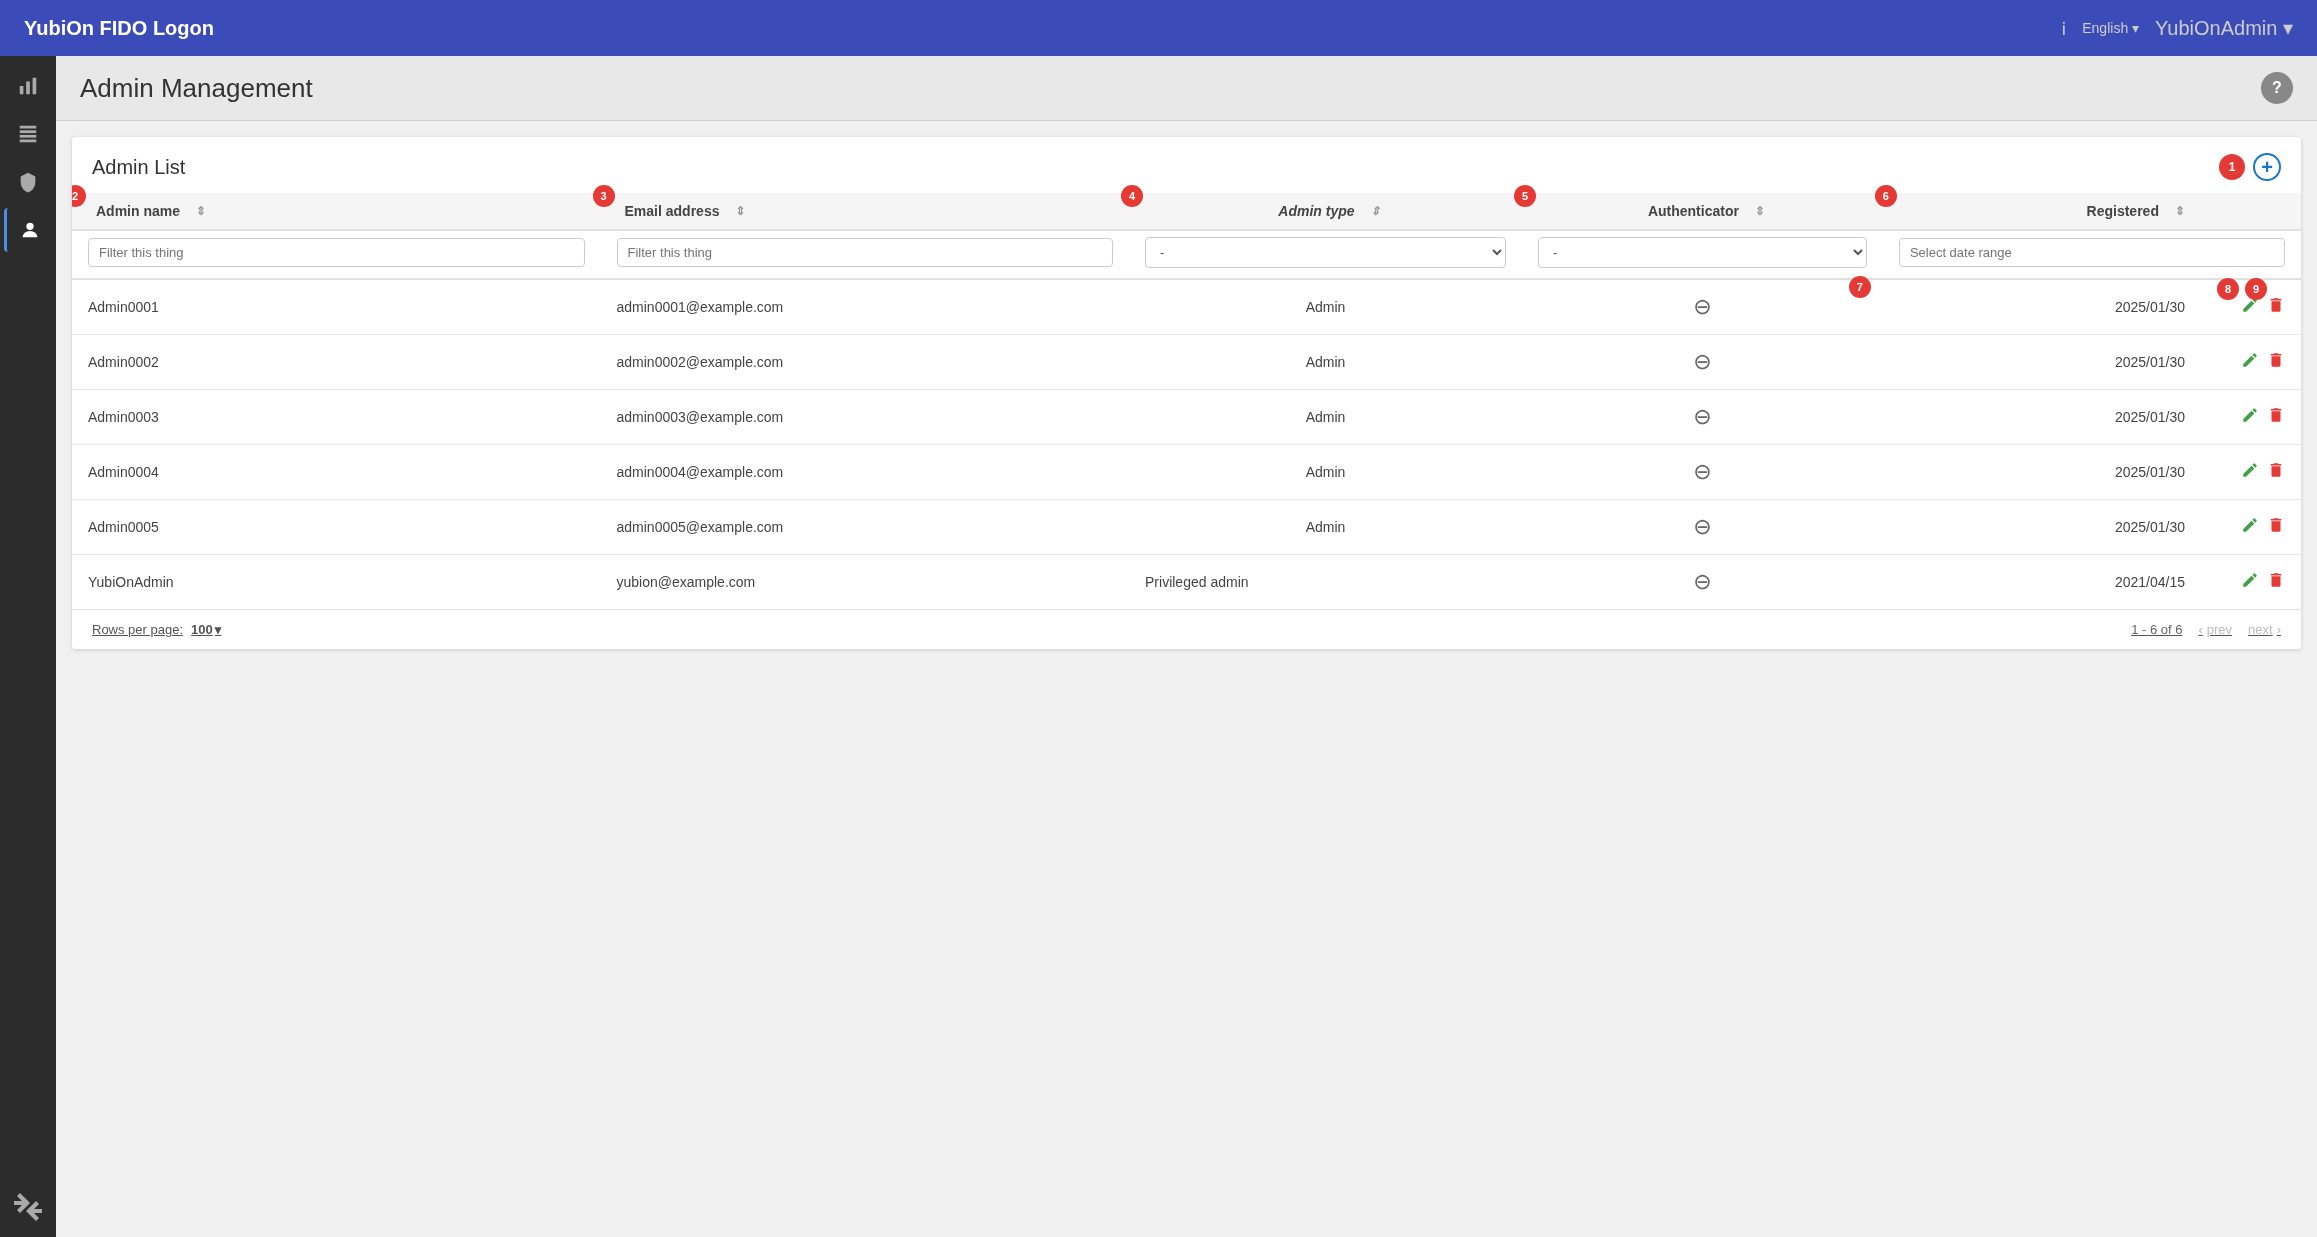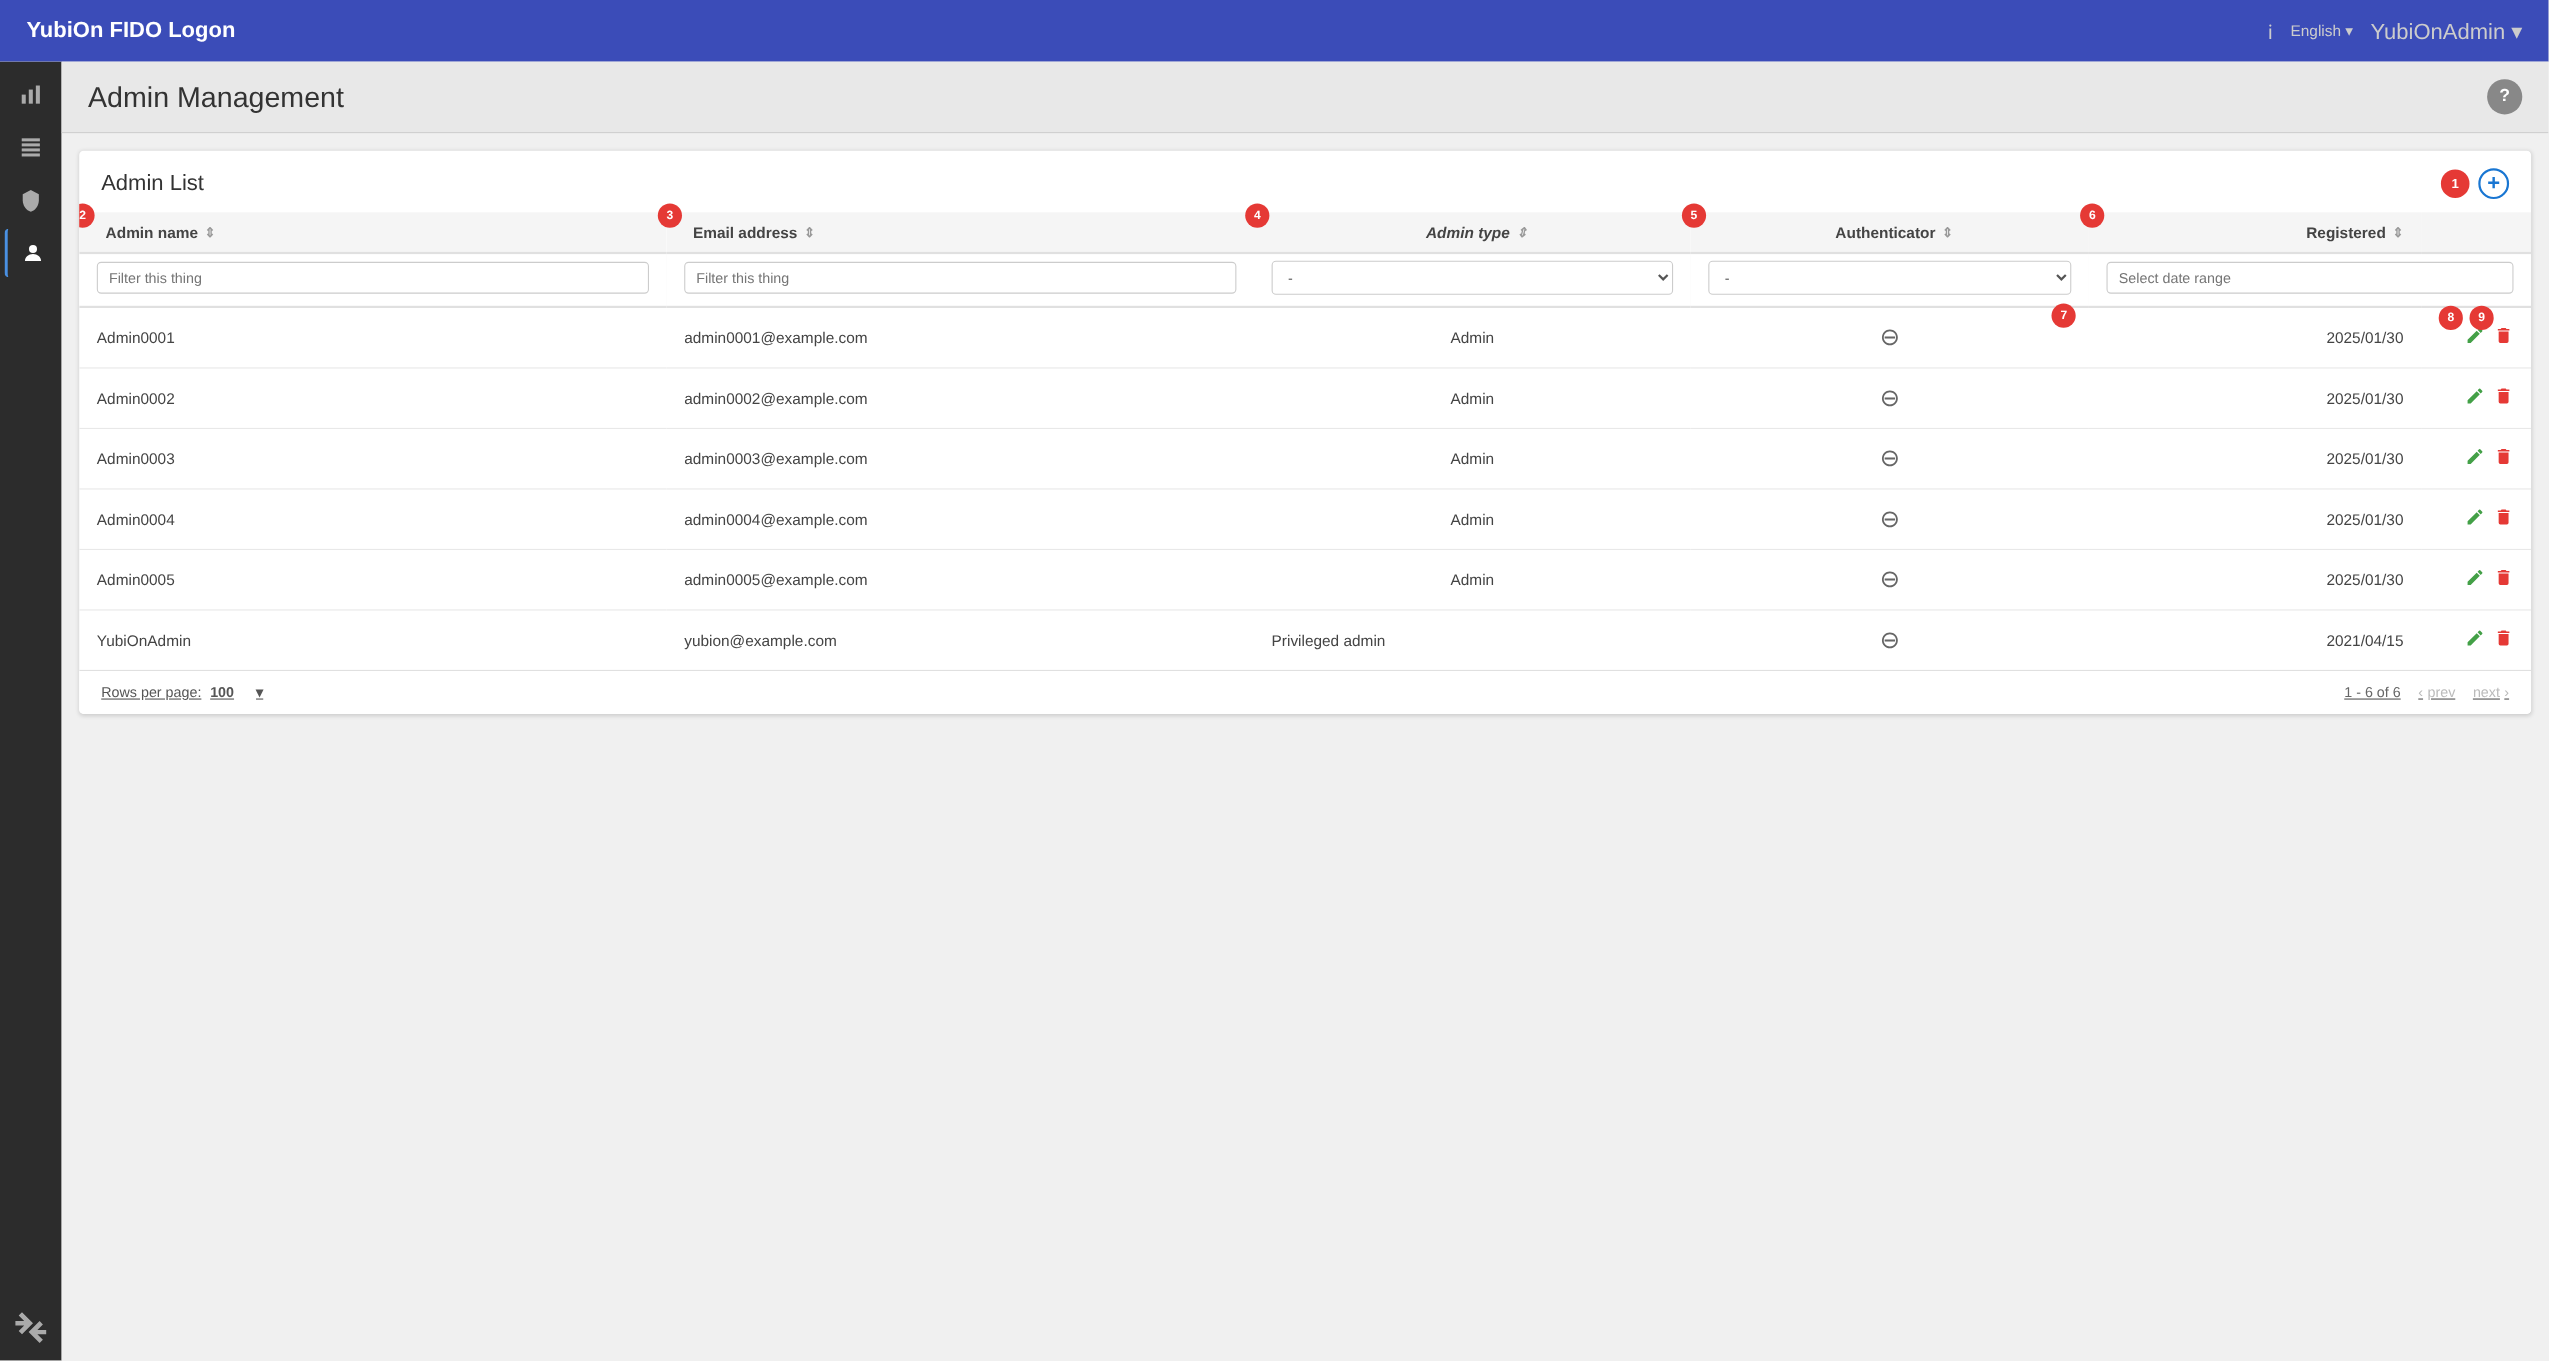--- a/index.html
+++ b/index.html
@@ -187,21 +187,21 @@
       padding: 10px 16px;
       text-align: left;
       font-weight: 600;
       color: #444;
       white-space: nowrap;
       position: relative;
     }
     thead th .col-header-inner {
       display: flex;
       align-items: center;
-      gap: 6px;
+      gap: 16px;
     }
     .sort-icon {
       color: #999;
       font-size: 12px;
     }
     .col-badge {
       width: 22px;
       height: 22px;
       border-radius: 50%;
       background: #e53935;
@@ -281,21 +281,21 @@
       text-decoration: underline;
     }
     .rows-per-page {
       display: flex;
       align-items: center;
       gap: 8px;
     }
     .rows-per-page-select {
       display: flex;
       align-items: center;
-      gap: 20px;
+      gap: 2px;
       font-weight: 600;
       cursor: pointer;
     }
     .pagination {
       margin-left: auto;
       display: flex;
       align-items: center;
       gap: 16px;
     }
     .page-info {

